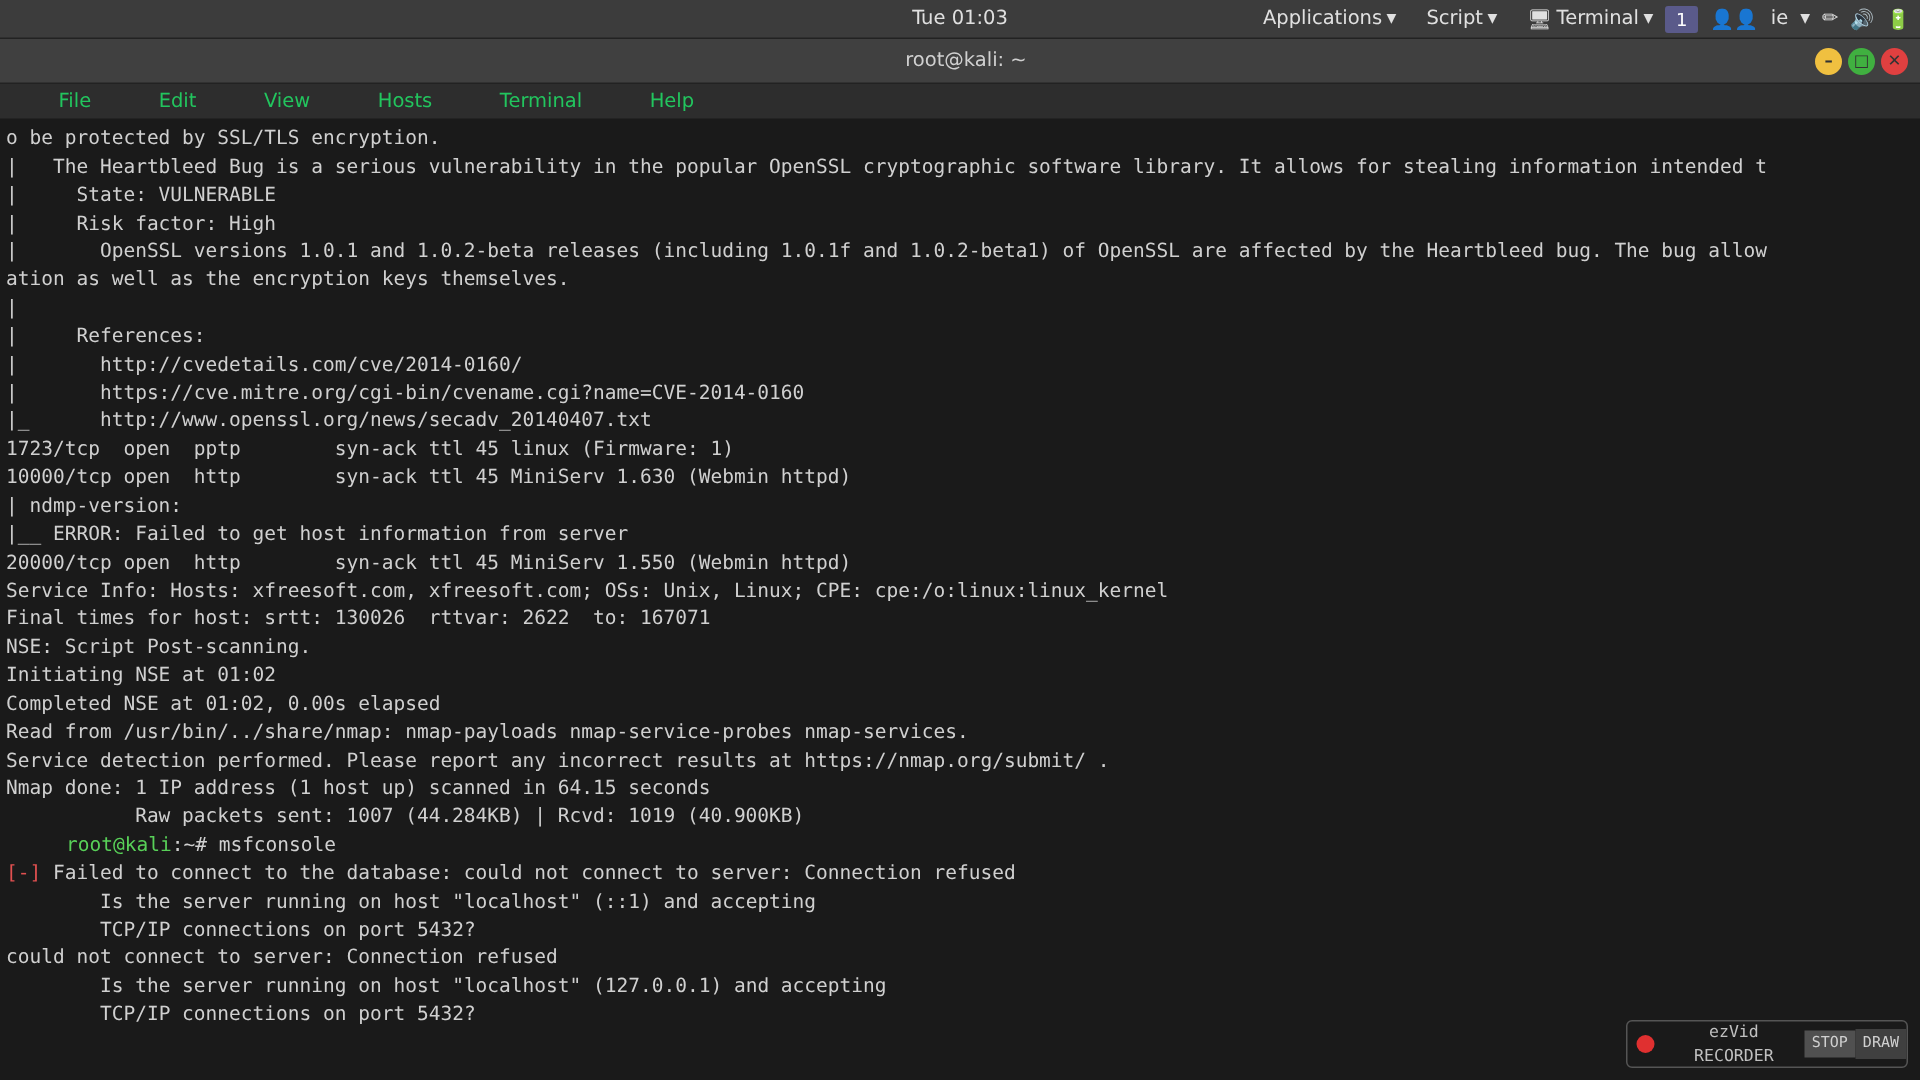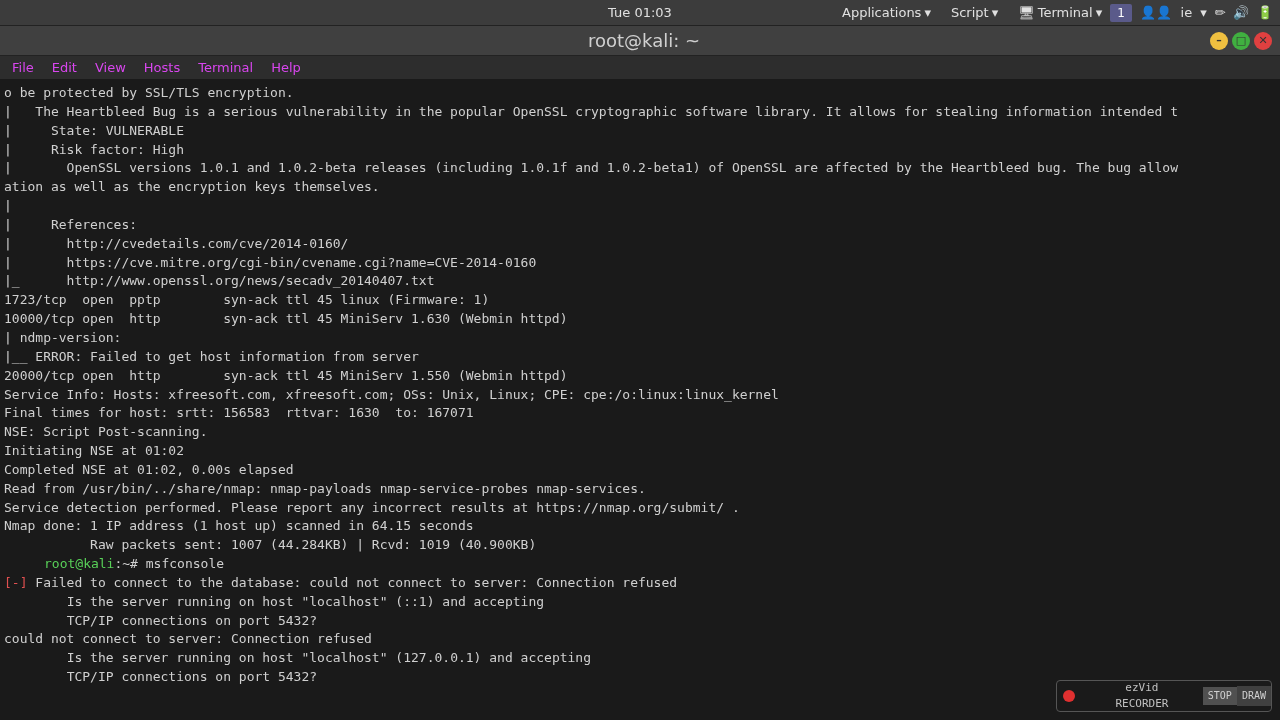--- a/index.html
+++ b/index.html
@@ -76,21 +76,21 @@
       height: 30px;
       background: #404040;
       display: flex;
       align-items: center;
       justify-content: space-between;
       padding: 0 8px;
       border-bottom: 1px solid #222;
     }
     .title-text {
       color: #d0d0d0;
-      font-size: 18px;
+      font-size: 13px;
       flex: 1;
       text-align: center;
     }
     .win-controls {
       display: flex;
       gap: 4px;
     }
     .win-btn {
       width: 18px;
       height: 18px;
@@ -111,25 +111,26 @@
     #menu-bar {
       height: 24px;
       background: #2d2d2d;
       display: flex;
       align-items: center;
       padding: 0 4px;
       border-bottom: 1px solid #1a1a1a;
       gap: 2px;
     }
     .menu-item {
-      color: #d946ef;
+      color: #22c55e;
       font-size: 13px;
       padding: 2px 8px;
       cursor: pointer;
       border-radius: 2px;
+      margin-left: 27px;
     }
 
     
     #terminal-content {
       flex: 1;
       background: #1a1a1a;
       color: #d0d0d0;
       font-family: 'DejaVu Sans Mono', 'Liberation Mono', 'Courier New', monospace;
       font-size: 13px;
       line-height: 1.45;
@@ -145,21 +146,21 @@
     
     #recorder-overlay {
       position: absolute;
       bottom: 8px;
       right: 8px;
       background: #1a1a1a;
       border: 1px solid #555;
       border-radius: 4px;
       display: flex;
       align-items: center;
-      width: 216px;
+      width: 188px;
       height: 32px;
       overflow: hidden;
     }
     .rec-red-dot {
       width: 12px;
       height: 12px;
       background: #e03030;
       border-radius: 50%;
       margin: 0 6px;
     }
@@ -247,21 +248,21 @@
         <div class="line white">|     References:</div>
         <div class="line white">|       http://cvedetails.com/cve/2014-0160/</div>
         <div class="line white">|       https://cve.mitre.org/cgi-bin/cvename.cgi?name=CVE-2014-0160</div>
         <div class="line white">|_      http://www.openssl.org/news/secadv_20140407.txt</div>
         <div class="line white">1723/tcp  open  pptp        syn-ack ttl 45 linux (Firmware: 1)</div>
         <div class="line white">10000/tcp open  http        syn-ack ttl 45 MiniServ 1.630 (Webmin httpd)</div>
         <div class="line white">| ndmp-version:</div>
         <div class="line white">|__ ERROR: Failed to get host information from server</div>
         <div class="line white">20000/tcp open  http        syn-ack ttl 45 MiniServ 1.550 (Webmin httpd)</div>
         <div class="line white">Service Info: Hosts: xfreesoft.com, xfreesoft.com; OSs: Unix, Linux; CPE: cpe:/o:linux:linux_kernel</div>
-        <div class="line white">Final times for host: srtt: 156583  rttvar: 1630  to: 167071</div>
+        <div class="line white">Final times for host: srtt: 130026  rttvar: 2622  to: 167071</div>
         <div class="line white"></div>
         <div class="line white">NSE: Script Post-scanning.</div>
         <div class="line white">Initiating NSE at 01:02</div>
         <div class="line white">Completed NSE at 01:02, 0.00s elapsed</div>
         <div class="line white">Read from /usr/bin/../share/nmap: nmap-payloads nmap-service-probes nmap-services.</div>
         <div class="line white">Service detection performed. Please report any incorrect results at https://nmap.org/submit/ .</div>
         <div class="line white">Nmap done: 1 IP address (1 host up) scanned in 64.15 seconds</div>
         <div class="line white">           Raw packets sent: 1007 (44.284KB) | Rcvd: 1019 (40.900KB)</div>
         <div class="line"><span class="green">root@kali</span><span class="white">:~#</span><span class="white"> msfconsole</span></div>
         <div class="line"><span style="color:#e05050">[-]</span><span class="white"> Failed to connect to the database: could not connect to server: Connection refused</span></div>

